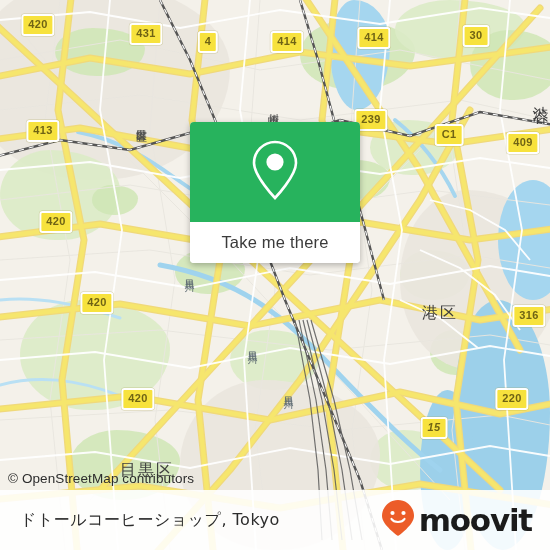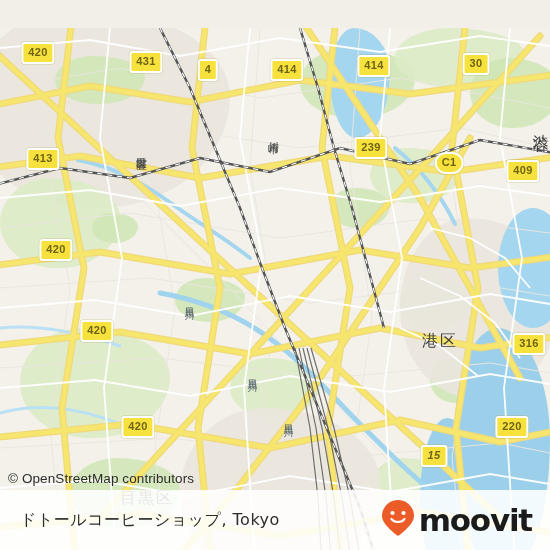--- a/index.html
+++ b/index.html
@@ -9,21 +9,20 @@
     font-family: "Liberation Sans", "DejaVu Sans", sans-serif;
     background: #f2efe9;
   }
   #app { position: relative; width: 550px; height: 550px; overflow: hidden; }
 
   
   #map {
     position: absolute; inset: 0;
     background: #f2efe9;
     overflow: hidden;
-    margin-top: 28px;
   }
   .landmass { position: absolute; inset: 0; background: #f4f1ea; }
 
   .patch { position: absolute; border-radius: 42% 58% 50% 46% / 50% 44% 56% 50%; }
   .green  { background: #cfe6b5; opacity: .85; }
   .green2 { background: #dcebc6; opacity: .9; }
   .resid  { background: #eae6de; opacity: .9; }
   .water  { background: #a5d6ef; }
   .waterdk{ background: #9cd0ea; }
 
@@ -256,21 +255,21 @@
 
     <div id="shields">
         <div class="shield" style="left: 38px; top: 25px;">420</div>
         <div class="shield" style="left: 146px; top: 34px;">431</div>
         <div class="shield" style="left: 208px; top: 42px;">4</div>
         <div class="shield" style="left: 287px; top: 42px;">414</div>
         <div class="shield" style="left: 374px; top: 38px;">414</div>
         <div class="shield" style="left: 476px; top: 36px;">30</div>
         <div class="shield" style="left: 43px; top: 131px;">413</div>
         <div class="shield" style="left: 371px; top: 120px;">239</div>
-        <div class="shield" style="left: 449px; top: 135px; border-radius: 11px;">C1</div>
+        <div class="shield" style="left: 449px; top: 135px;">C1</div>
         <div class="shield" style="left: 523px; top: 143px;">409</div>
         <div class="shield" style="left: 56px; top: 222px;">420</div>
         <div class="shield" style="left: 97px; top: 303px;">420</div>
         <div class="shield" style="left: 529px; top: 316px;">316</div>
         <div class="shield" style="left: 138px; top: 399px;">420</div>
         <div class="shield" style="left: 512px; top: 399px;">220</div>
         <div class="shield" style="left: 434px; top: 428px; font-style: italic;">15</div>
       </div>
 
     <div id="maplabels">
@@ -278,20 +277,31 @@
         <div class="mlabel river vert" style="left: 252px; top: 345px;">目黒川</div>
         <div class="mlabel river vert" style="left: 288px; top: 390px;">目黒川</div>
         <div class="mlabel big" style="left: 440px; top: 313px;">港区</div>
         <div class="mlabel big" style="left: 147px; top: 470px;">目黒区</div>
         <div class="mlabel big vert" style="left: 540px; top: 95px;">渋谷</div>
         <div class="mlabel vert" style="left: 140px; top: 122px;">世田谷区</div>
         <div class="mlabel vert" style="left: 272px; top: 105px;">川崎市</div>
       </div>
   </div>
 
+  <div id="callout">
+    <div id="callout-top">
+      <span>
+        <svg width="54" height="64" viewBox="0 0 54 64" fill="none" xmlns="http://www.w3.org/2000/svg">
+          <path d="M27 4 C15.4 4 6 13.4 6 25 C6 38 27 60 27 60 C27 60 48 38 48 25 C48 13.4 38.6 4 27 4 Z" stroke="#ffffff" stroke-width="2.6" fill="none"></path>
+          <circle cx="27" cy="24" r="8.6" fill="#ffffff"></circle>
+        </svg>
+      </span>
+    </div>
+    <div id="callout-btn">Take me there</div>
+  </div>
 
   <div id="footer">
     <div id="place-name">ドトールコーヒーショップ, Tokyo</div>
     <div id="brand">
       <span>
         <svg width="34" height="38" viewBox="0 0 34 38" xmlns="http://www.w3.org/2000/svg">
           <path d="M17 1 C8.2 1 1 8.2 1 17 C1 26 17 37 17 37 C17 37 33 26 33 17 C33 8.2 25.8 1 17 1 Z" fill="#ec5c28"></path>
           <circle cx="11.5" cy="14" r="2.1" fill="#ffffff"></circle>
           <circle cx="22.5" cy="14" r="2.1" fill="#ffffff"></circle>
           <path d="M10.5 20 C13 24 21 24 23.5 20" stroke="#ffffff" stroke-width="2.2" fill="none" stroke-linecap="round"></path>

